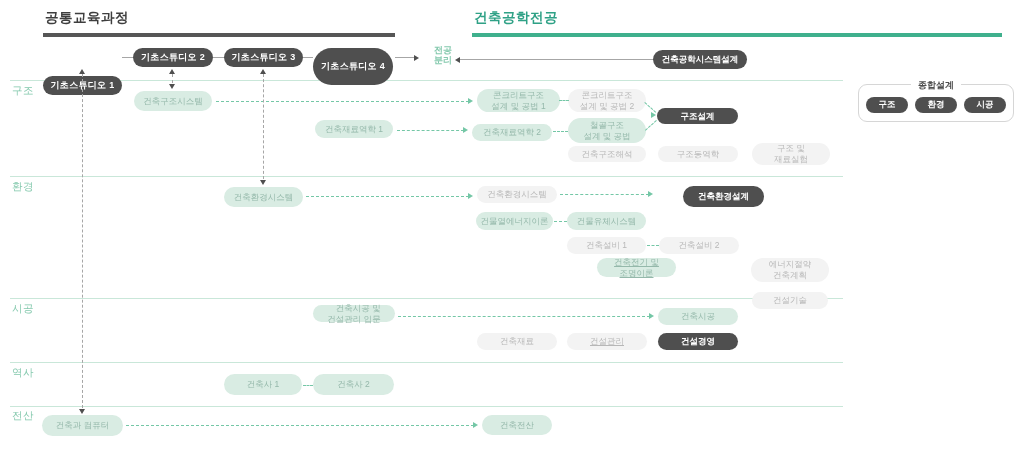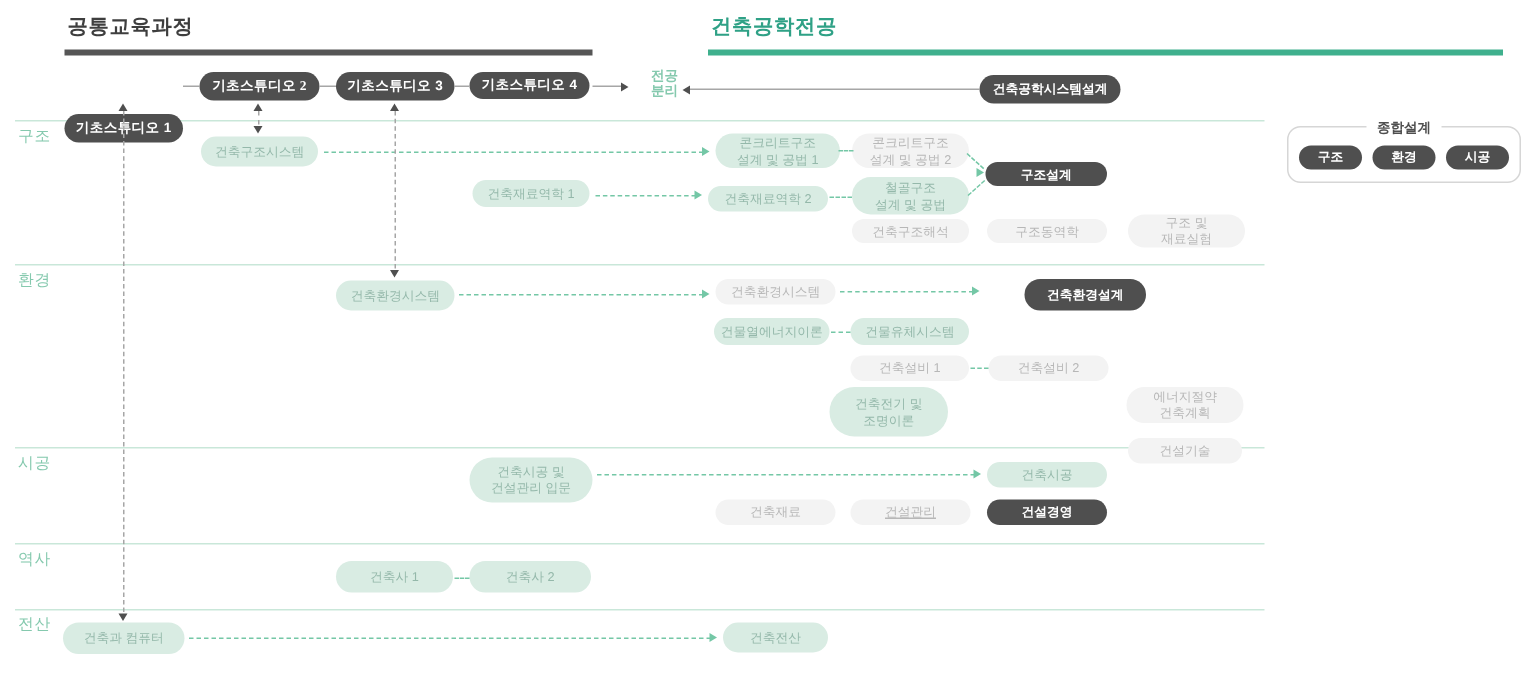--- a/index.html
+++ b/index.html
@@ -69,23 +69,23 @@
     <div class="sec-label" style="left: 12px; top: 84px;">구조</div>
     <div class="sec-line" style="left: 10px; top: 176px; width: 833px;"></div>
     <div class="sec-label" style="left: 12px; top: 180px;">환경</div>
     <div class="sec-line" style="left: 10px; top: 298px; width: 833px;"></div>
     <div class="sec-label" style="left: 12px; top: 302px;">시공</div>
     <div class="sec-line" style="left: 10px; top: 362px; width: 833px;"></div>
     <div class="sec-label" style="left: 12px; top: 366px;">역사</div>
     <div class="sec-line" style="left: 10px; top: 406px; width: 833px;"></div>
     <div class="sec-label" style="left: 12px; top: 409px;">전산</div>
     <div class="pill dark studio" style="left: 43px; top: 48px; width: 79px; height: 19px; margin-top: 28px;">기초스튜디오 1</div>
-    <div class="pill dark studio" style="left: 133px; top: 48px; width: 80px; height: 19px; font-family: Liberation Serif, serif;">기초스튜디오 2</div>
+    <div class="pill dark studio" style="left: 133px; top: 48px; width: 80px; height: 19px;">기초스튜디오 2</div>
     <div class="pill dark studio" style="left: 224px; top: 48px; width: 79px; height: 19px;">기초스튜디오 3</div>
-    <div class="pill dark studio" style="left: 313px; top: 48px; width: 80px; height: 18px;">기초스튜디오 4</div>
+    <div class="pill dark studio" style="left: 313px; top: 48px; width: 80px; height: 37px;">기초스튜디오 4</div>
     <div class="pill green" style="left: 134px; top: 91px; width: 78px; height: 20px; text-align: right;">건축구조시스템</div>
     <div class="pill green" style="left: 315px; top: 120px; width: 78px; height: 18px;">건축재료역학 1</div>
     <div class="pill green" style="left: 477px; top: 89px; width: 83px; height: 23px;">콘크리트구조
 설계 및 공법 1</div>
     <div class="pill gray" style="left: 568px; top: 89px; width: 78px; height: 23px;">콘크리트구조
 설계 및 공법 2</div>
     <div class="pill green" style="left: 472px; top: 124px; width: 80px; height: 17px;">건축재료역학 2</div>
     <div class="pill green" style="left: 568px; top: 118px; width: 78px; height: 25px;">철골구조
 설계 및 공법</div>
     <div class="pill dark" style="left: 657px; top: 108px; width: 81px; height: 16px;">구조설계</div>
@@ -93,25 +93,25 @@
     <div class="pill gray" style="left: 658px; top: 146px; width: 80px; height: 16px;">구조동역학</div>
     <div class="pill gray" style="left: 752px; top: 143px; width: 78px; height: 22px;">구조 및
 재료실험</div>
     <div class="pill green" style="left: 224px; top: 187px; width: 79px; height: 20px;">건축환경시스템</div>
     <div class="pill gray" style="left: 477px; top: 186px; width: 80px; height: 17px;">건축환경시스템</div>
     <div class="pill dark" style="left: 683px; top: 186px; width: 81px; height: 21px;">건축환경설계</div>
     <div class="pill green" style="left: 476px; top: 212px; width: 77px; height: 18px;">건물열에너지이론</div>
     <div class="pill green" style="left: 567px; top: 212px; width: 79px; height: 18px;">건물유체시스템</div>
     <div class="pill gray" style="left: 567px; top: 237px; width: 79px; height: 17px;">건축설비 1</div>
     <div class="pill gray" style="left: 659px; top: 237px; width: 80px; height: 17px;">건축설비 2</div>
-    <div class="pill green" style="left: 553px; top: 258px; width: 79px; height: 33px;">건축전기 및
+    <div class="pill green" style="left: 597px; top: 258px; width: 79px; height: 19px; text-decoration: underline;">건축전기 및
 조명이론</div>
     <div class="pill gray" style="left: 751px; top: 258px; width: 78px; height: 24px;">에너지절약
 건축계획</div>
-    <div class="pill green" style="left: 313px; top: 305px; width: 82px; height: 30px;">건축시공 및
+    <div class="pill green" style="left: 313px; top: 305px; width: 82px; height: 17px; text-align: right;">건축시공 및
 건설관리 입문</div>
     <div class="pill green" style="left: 658px; top: 308px; width: 80px; height: 17px;">건축시공</div>
     <div class="pill gray" style="left: 752px; top: 292px; width: 76px; height: 17px;">건설기술</div>
     <div class="pill gray" style="left: 477px; top: 333px; width: 80px; height: 17px;">건축재료</div>
     <div class="pill gray" style="left: 567px; top: 333px; width: 80px; height: 17px; text-decoration: underline;">건설관리</div>
     <div class="pill dark" style="left: 658px; top: 333px; width: 80px; height: 17px;">건설경영</div>
     <div class="pill green" style="left: 224px; top: 374px; width: 78px; height: 21px;">건축사 1</div>
     <div class="pill green" style="left: 313px; top: 374px; width: 81px; height: 21px;">건축사 2</div>
     <div class="pill green" style="left: 42px; top: 415px; width: 81px; height: 21px;">건축과 컴퓨터</div>
     <div class="pill green" style="left: 482px; top: 415px; width: 70px; height: 20px;">건축전산</div>

